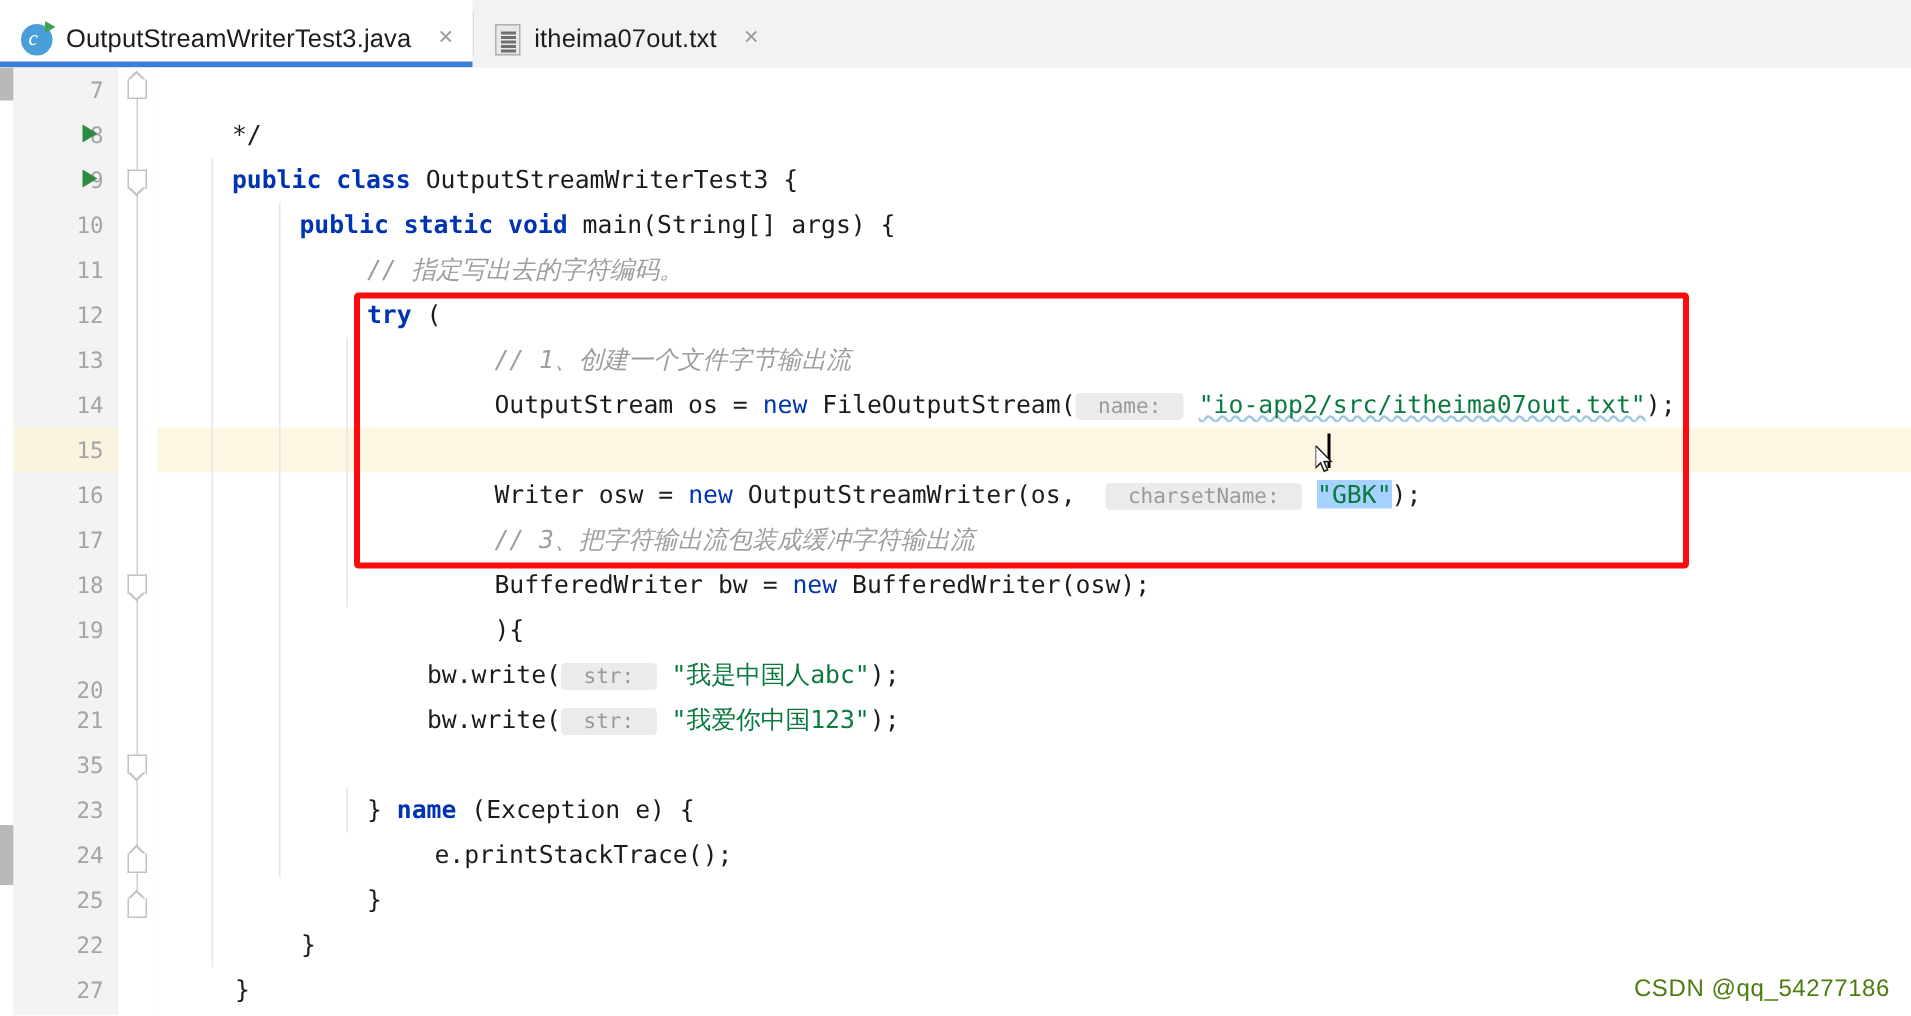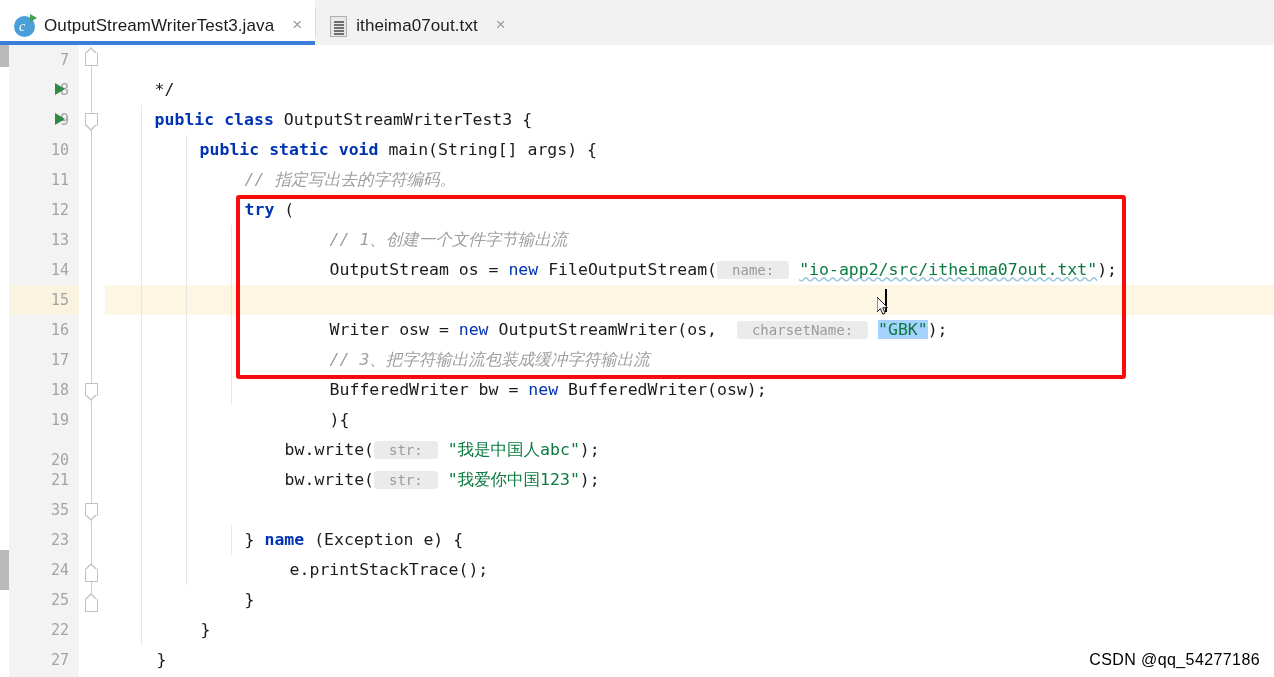--- a/index.html
+++ b/index.html
@@ -303,21 +303,21 @@
     width: 2px;
     background: #000000;
   }
 
   
   .watermark {
     position: absolute;
     right: 14px;
     bottom: 8px;
     font-size: 16px;
-    color: #000000;
+    color: #4d7c0f;
     font-family: "Liberation Sans", sans-serif;
     letter-spacing: 0.4px;
   }
 </style>
 </head>
 <body>
 
 <div class="tabbar">
   <div class="tab active">
     <span class="icon-java">

